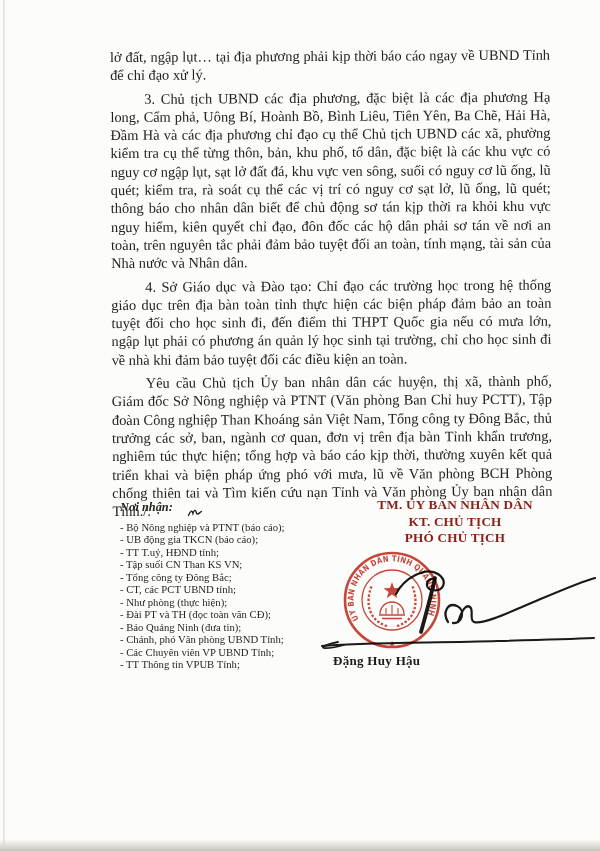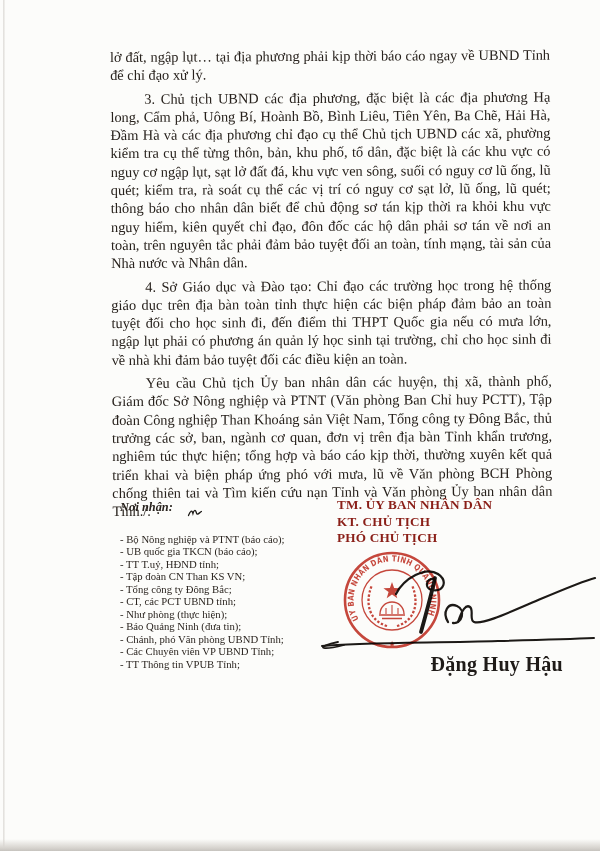--- a/index.html
+++ b/index.html
@@ -33,41 +33,42 @@
   .initial-mark{display:inline-block;vertical-align:-2px;margin-left:3px;}
   
   .recipients{
     position:absolute;left:120px;top:500px;width:235px;
   }
   .recipients .rh{
     font-size:12.3px;font-weight:bold;font-style:italic;
     margin:0;color:#28221d;
   }
   .recipients ul{
-    list-style:none;margin:18px 0 0 0;padding:0;
+    list-style:none;margin:6px 0 0 0;padding:0;
     font-size:10.7px;line-height:12.45px;color:#2b2520;
   }
   
   .sig-heading{
     position:absolute;left:337px;top:497px;width:236px;
+    text-align:center;
     font-weight:bold;color:#8a1f18;
     font-size:13.2px;line-height:16.6px;
     letter-spacing:.2px;
   }
   .seal-svg{
     position:absolute;left:341px;top:549px;width:102px;height:102px;
     mix-blend-mode:multiply;opacity:.93;
   }
   .signature-svg{
     position:absolute;left:298px;top:552px;width:300px;height:100px;
     mix-blend-mode:multiply;
   }
   .signer-name{
     position:absolute;left:333px;top:653px;width:230px;
-    text-align:right;font-weight:bold;font-size:20px;color:#1f1b18;
+    text-align:left;font-weight:bold;font-size:13px;color:#1f1b18;
     letter-spacing:.3px;
   }
 </style>
 </head>
 <body>
 
 <div class="page">
 
   <div class="scan-left-edge"></div>
 
@@ -77,26 +78,27 @@
     <p class="indent">4. Sở Giáo dục và Đào tạo: Chỉ đạo các trường học trong hệ thống giáo dục trên địa bàn toàn tỉnh thực hiện các biện pháp đảm bảo an toàn tuyệt đối cho học sinh đi, đến điểm thi THPT Quốc gia nếu có mưa lớn, ngập lụt phải có phương án quản lý học sinh tại trường, chỉ cho học sinh đi về nhà khi đảm bảo tuyệt đối các điều kiện an toàn.</p>
     <p class="indent"><span>Yêu cầu Chủ tịch Ủy ban nhân dân các huyện, thị xã, thành phố, Giám đốc Sở Nông nghiệp và PTNT (Văn phòng Ban Chỉ huy PCTT), Tập đoàn Công nghiệp Than Khoáng sản Việt Nam, Tổng công ty Đông Bắc, thủ trưởng các sở, ban, ngành cơ quan, đơn vị trên địa bàn Tỉnh khẩn trương, nghiêm túc thực hiện; tổng hợp và báo cáo kịp thời, thường xuyên kết quả triển khai và biện pháp ứng phó với mưa, lũ về Văn phòng BCH Phòng chống thiên tai và Tìm kiến cứu nạn Tỉnh và Văn phòng Ủy ban nhân dân Tỉnh./.</span><span class="initial-mark"><svg width="15" height="11" viewBox="0 0 15 11">
             <path d="M1 9 C3 4 4.5 3 5.5 7 C6.5 3.5 8 2.5 9 6.5 C9.8 9 11.5 6.5 14 5" fill="none" stroke="#1d1a17" stroke-width="1.3" stroke-linecap="round"></path>
           </svg></span></p>
   </div>
 
   <div class="recipients">
     <p class="rh">Nơi nhận:</p>
     <ul>
       <li>- Bộ Nông nghiệp và PTNT (báo cáo);</li>
-      <li>- UB quốc gia TKCN (báo cáo);</li>
+      <li>- UB động gia TKCN (báo cáo);</li>
       <li>- TT T.uỷ, HĐND tỉnh;</li>
-      <li>- Tập đoàn CN Than KS VN;</li>
+      <li>- Tập suối CN Than KS VN;</li>
       <li>- Tổng công ty Đông Bắc;</li>
       <li>- CT, các PCT UBND tỉnh;</li>
       <li>- Như phòng (thực hiện);</li>
+      <li>- Đài PT và TH (đọc toàn văn CĐ);</li>
       <li>- Báo Quảng Ninh (đưa tin);</li>
       <li>- Chánh, phó Văn phòng UBND Tỉnh;</li>
       <li>- Các Chuyên viên VP UBND Tỉnh;</li>
       <li>- TT Thông tin VPUB Tỉnh;</li>
     </ul>
   </div>
 
   <div class="sig-heading">
     <div>TM. ỦY BAN NHÂN DÂN</div>
     <div>KT. CHỦ TỊCH</div>

